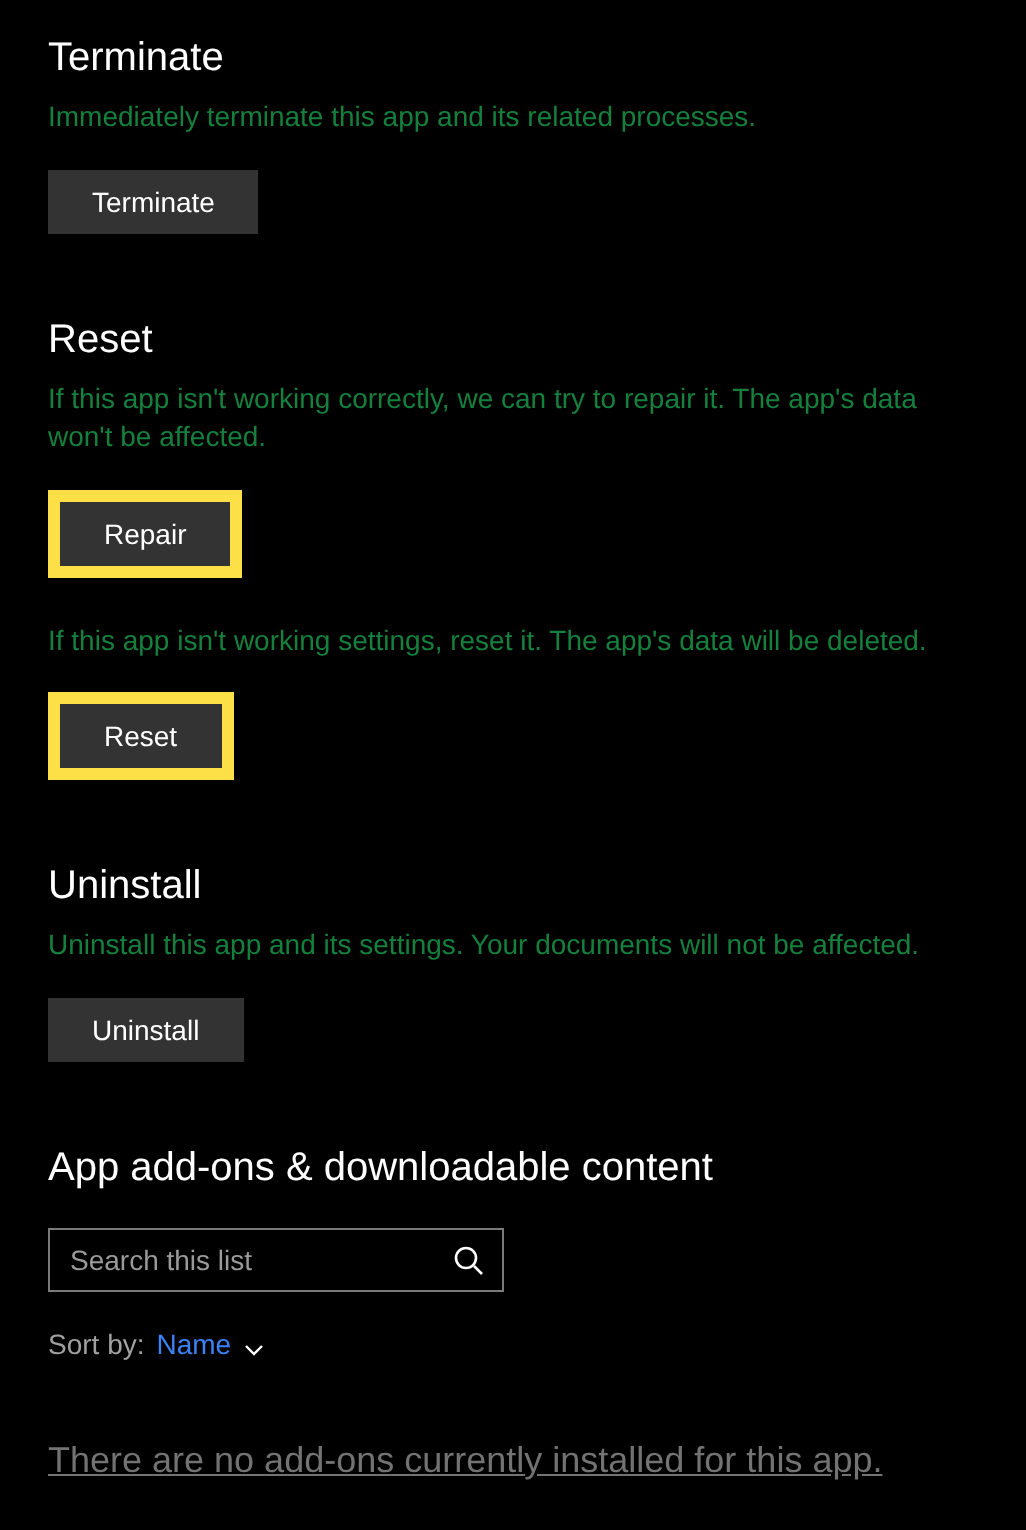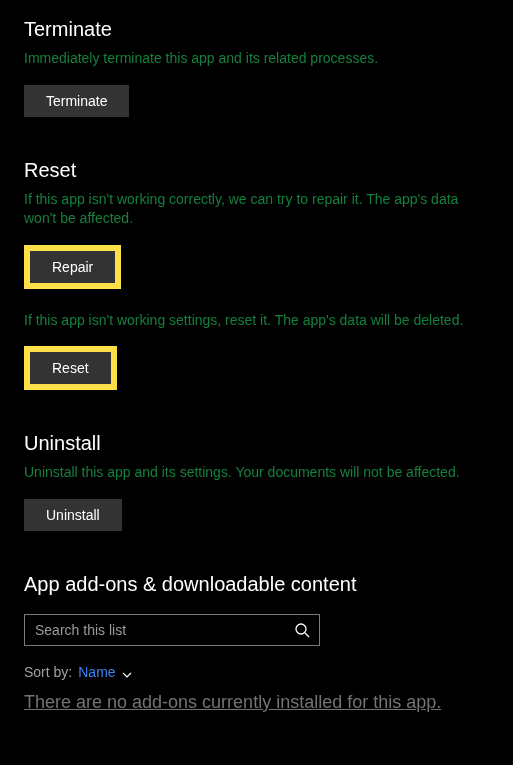--- a/index.html
+++ b/index.html
@@ -50,21 +50,21 @@
       background: #333333;
     }
     .addons-heading {
       font-size: 20px;
       font-weight: 400;
       margin-bottom: 18px;
       color: #ffffff;
     }
     .search-wrap {
       position: relative;
-      width: 296px;
+      width: 228px;
       margin-bottom: 18px;
       border-radius: 10px;
     }
     .search-input {
       width: 100%;
       background: #000000;
       border: 1px solid #7a7a7a;
       color: #ffffff;
       padding: 7px 36px 7px 10px;
       font-size: 14px;
@@ -79,21 +79,21 @@
       right: 10px;
       top: 50%;
       transform: translateY(-50%);
       width: 16px;
       height: 16px;
       pointer-events: none;
     }
     .filter-row {
       display: flex;
       gap: 42px;
-      margin-bottom: 12px;
+      margin-bottom: 40px;
       font-size: 14px;
     }
     .filter-item {
       display: flex;
       align-items: center;
       gap: 6px;
       cursor: pointer;
     }
     .filter-label {
       color: #a0a0a0;

